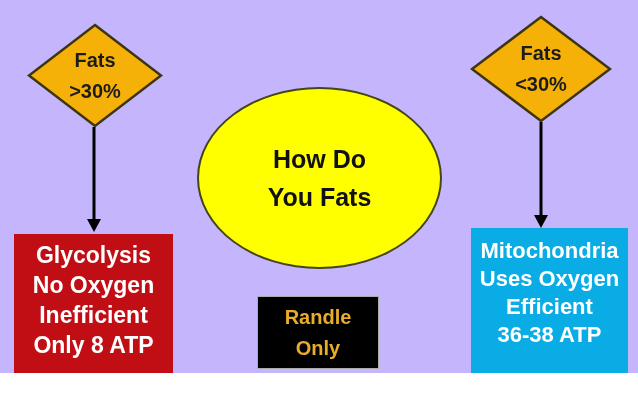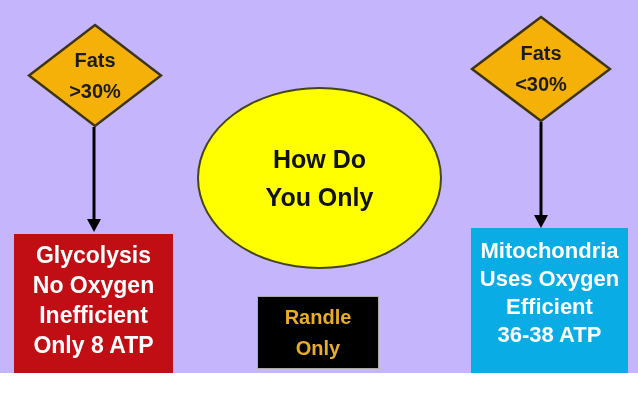--- a/index.html
+++ b/index.html
@@ -113,21 +113,21 @@
 
   <div class="abs arrow" style="left:531px; top:122px; width:20px; height:107px;">
     <svg width="20" height="107" viewBox="0 0 20 107">
       <line x1="10" y1="0" x2="10" y2="94"></line>
       <polygon points="3,93 17,93 10,106"></polygon>
     </svg>
   </div>
 
   <div class="abs ellipse">
     <div>How Do</div>
-    <div>You Only</div>
+    <div>You Fats</div>
   </div>
 
   <div class="abs rbox box-glycolysis">
     <div>Glycolysis</div>
     <div>No Oxygen</div>
     <div>Inefficient</div>
     <div>Only 8 ATP</div>
   </div>
 
   <div class="abs box-randle">

